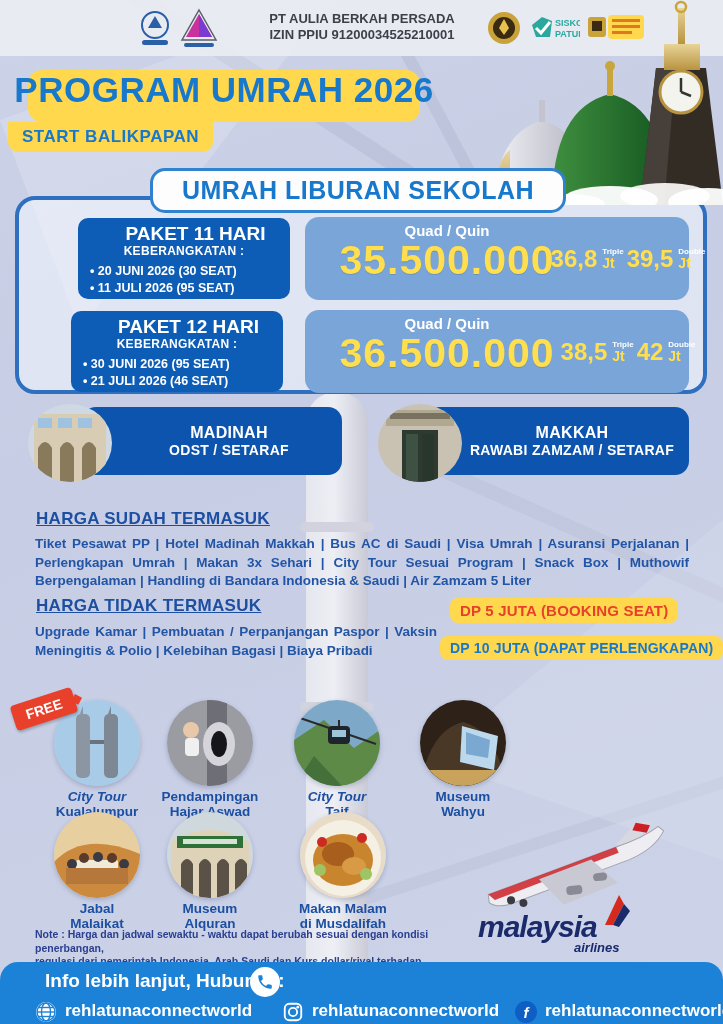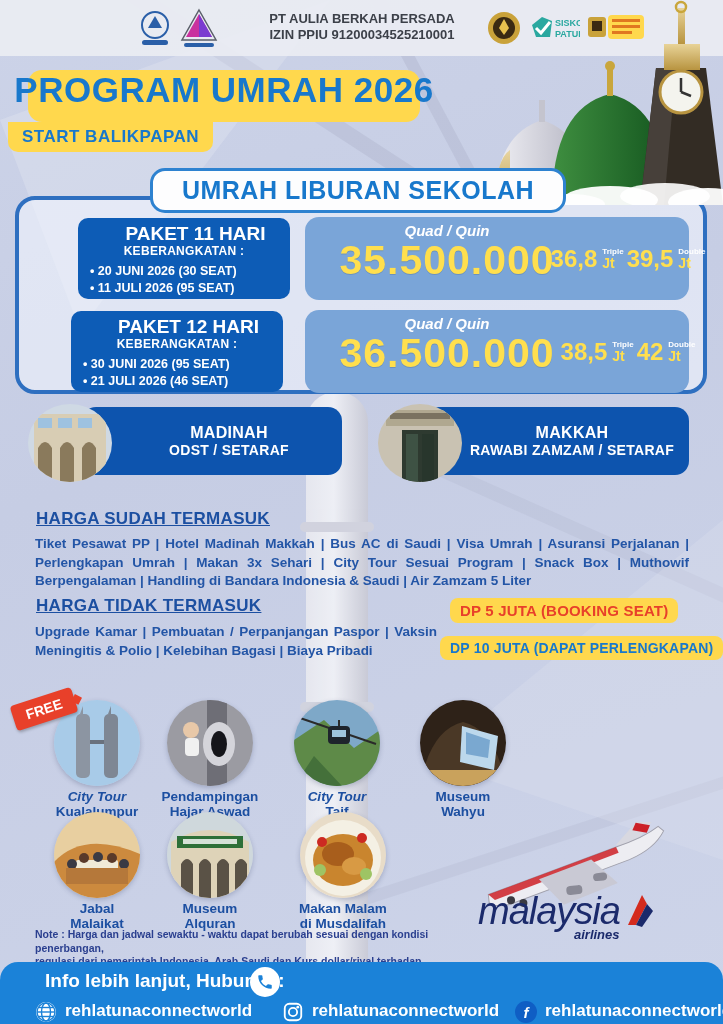--- a/index.html
+++ b/index.html
@@ -42,21 +42,21 @@
   .pkg-box { position:absolute; width:212px; height:81px; background:#0d5cb6; border-radius:10px;
     color:#fff; text-align:center; padding-top:6px; z-index:2; }
   .pkg-box .nm { font-size:19px; font-weight:900; line-height:1.05;padding-left:23px; }
   .pkg-box .dep { font-size:12px; font-weight:700; letter-spacing:.3px; }
   .pkg-box ul { list-style:none; text-align:left; margin-top:5px; padding-left:12px; }
   .pkg-box li { font-size:12.5px; font-weight:800; line-height:1.35; }
   .pkg-box li::before { content:"• "; }
   .price-box { position:absolute; left:305px; width:384px; height:83px; background:#7aa5d8;
     border-radius:14px; display:flex; z-index:2; padding:5px 10px 4px 12px; }
   .price-main { flex:1; text-align:center; }
-  .price-main .room { color:#fff; font-size:15px; font-weight:800;font-style:italic; }
+  .price-main .room { color:#fff; font-size:15px; font-weight:800; }
   .price-main .amount { color:#ffdf4e; font-size:41px; font-weight:900; letter-spacing:1px; line-height:1.05;
     text-shadow:0 1px 0 rgba(0,0,0,.12); }
   .price-side { width:102px; display:flex; flex-direction:row; justify-content:center; gap:3px; }
   .side-row { display:flex; align-items:center; justify-content:flex-end; gap:5px; }
   .side-row .val { color:#ffdf4e; font-size:24px; font-weight:900; }
   .side-stack { display:flex; flex-direction:column; align-items:flex-start; line-height:1; }
   .side-stack .lbl { color:#fff; font-size:8px; font-weight:800; }
   .side-stack .jt { color:#ffdf4e; font-size:14px; font-weight:900; }
   
   .hotel-bar { position:absolute; height:68px; background:#0d54ae; border-radius:14px;
@@ -80,21 +80,21 @@
   .feat .cap .it { font-style:italic; }
   .free-tag { position:absolute; left:12px; top:696px; width:64px; height:26px; background:#e8402a;
     color:#fff; font-size:14px; font-weight:900; display:flex; align-items:center; justify-content:center;
     transform:rotate(-18deg); border-radius:4px; z-index:4; box-shadow:0 2px 3px rgba(0,0,0,.25); }
   .free-tag::after { content:""; position:absolute; right:-6px; top:10px; width:8px; height:8px;
     background:#e8402a; transform:rotate(45deg); }
   
   .plane { position:absolute; left:468px; top:822px; z-index:2; }
   .mas-logo { position:absolute; left:478px; top:893px; width:230px; z-index:2; }
   .mas-row { display:flex; align-items:flex-start; gap:4px; }
-  .mas-name { color:#1b2a6b; font-size:38px; font-weight:400; font-style:italic; letter-spacing:-1px; line-height:.95; }
+  .mas-name { color:#1b2a6b; font-size:30px; font-weight:700; font-style:italic; letter-spacing:-1px; line-height:.95;margin-top:20px; }
   .mas-sub { color:#1b2a6b; font-size:13px; font-style:italic; font-weight:bold; text-align:left; margin-top:-2px; margin-left:96px; }
   
   .note { position:absolute; left:35px; top:928px; width:400px; color:#2a3f8f;
     font-size:10.5px; font-weight:bold; line-height:1.3; z-index:2; }
   
   .footer { position:absolute; left:0; top:962px; width:723px; height:62px; background:#1b82d8;
     border-radius:18px 18px 0 0; z-index:5; }
   .contact { position:absolute; left:45px; top:8px; color:#fff; font-size:19px; font-weight:900; }
   .phone-btn { position:absolute; left:250px; top:5px; width:30px; height:30px; border-radius:50%;
     background:#fff; display:flex; align-items:center; justify-content:center; }

